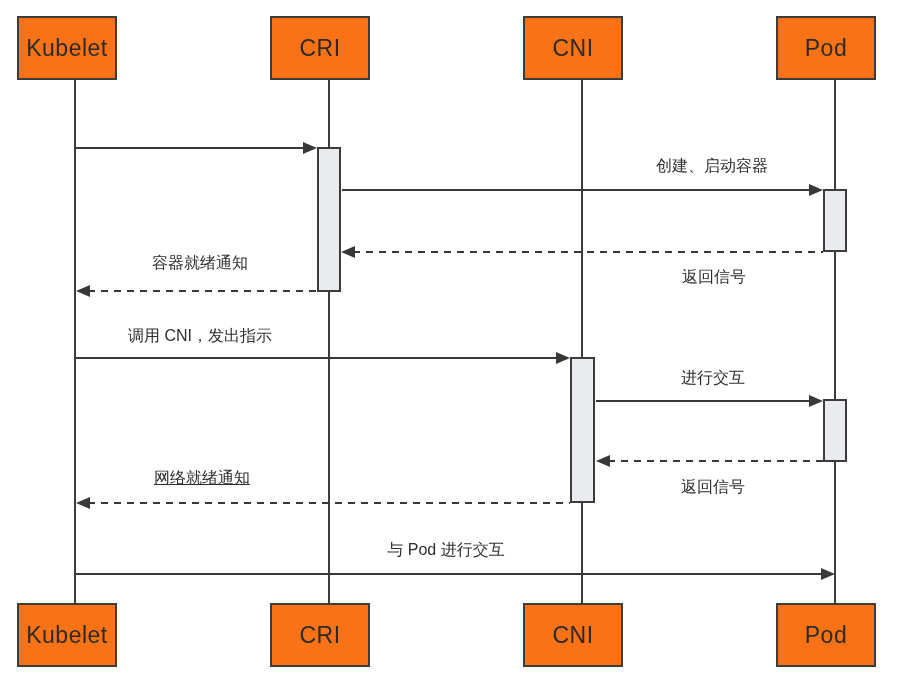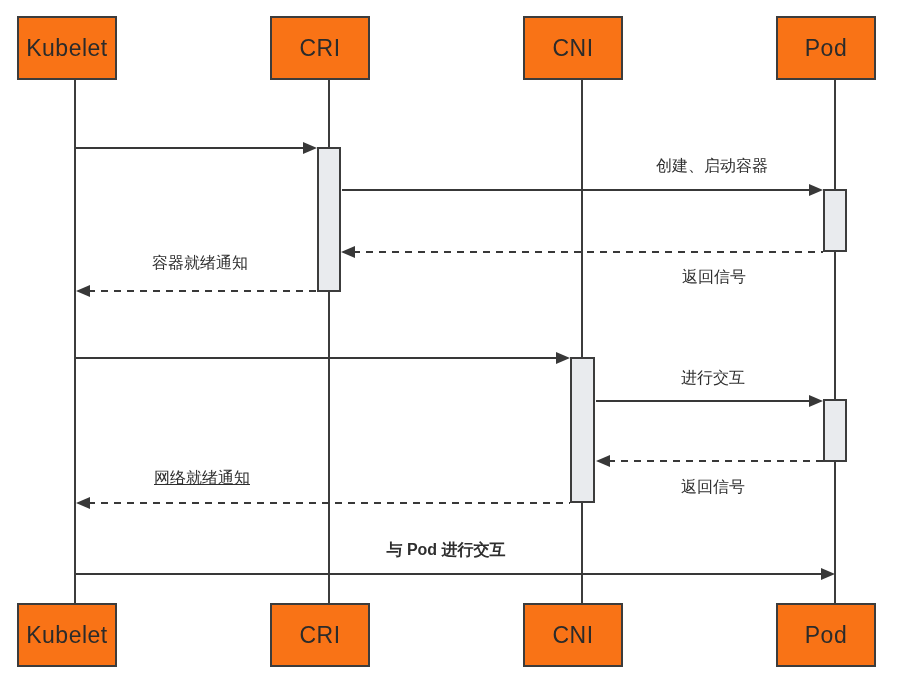--- a/index.html
+++ b/index.html
@@ -105,36 +105,37 @@
   <div class="mline dashed" style="left:353px; top:251px; width:470px;"></div>
   <div class="ahead-left" style="left:341px; top:246px;"></div>
   <div class="mlabel" style="left:714px; top:266px;">返回信号</div>
 
   <div class="mline dashed" style="left:88px; top:290px; width:229px;"></div>
   <div class="ahead-left" style="left:76px; top:285px;"></div>
   <div class="mlabel" style="left:200px; top:252px;text-align:right;">容器就绪通知</div>
 
   <div class="mline" style="left:76px; top:357px; width:482px;"></div>
   <div class="ahead-right" style="left:556px; top:352px;"></div>
+  <div class="mlabel" style="left:200px; top:325px;">调用 CNI，发出指示</div>
 
   <div class="mline" style="left:596px; top:400px; width:215px;"></div>
   <div class="ahead-right" style="left:809px; top:395px;"></div>
   <div class="mlabel" style="left:713px; top:367px;">进行交互</div>
 
   <div class="mline dashed" style="left:608px; top:460px; width:215px;"></div>
   <div class="ahead-left" style="left:596px; top:455px;"></div>
   <div class="mlabel" style="left:713px; top:476px;">返回信号</div>
 
   <div class="mline dashed" style="left:88px; top:502px; width:482px;"></div>
   <div class="ahead-left" style="left:76px; top:497px;"></div>
   <div class="mlabel" style="left:202px; top:467px;text-decoration:underline;">网络就绪通知</div>
 
   <div class="mline" style="left:76px; top:573px; width:747px;"></div>
   <div class="ahead-right" style="left:821px; top:568px;"></div>
-  <div class="mlabel" style="left:446px; top:539px;font-weight:bold;">与 Pod 进行交互</div>
+  <div class="mlabel" style="left:446px; top:539px;">与 Pod 进行交互</div>
 
   <div class="actor" style="left:17px; top:603px;">
     <span>Kubelet</span>
   </div>
   <div class="actor" style="left:270px; top:603px;">
     <span>CRI</span>
   </div>
   <div class="actor" style="left:523px; top:603px;">
     <span>CNI</span>
   </div>

